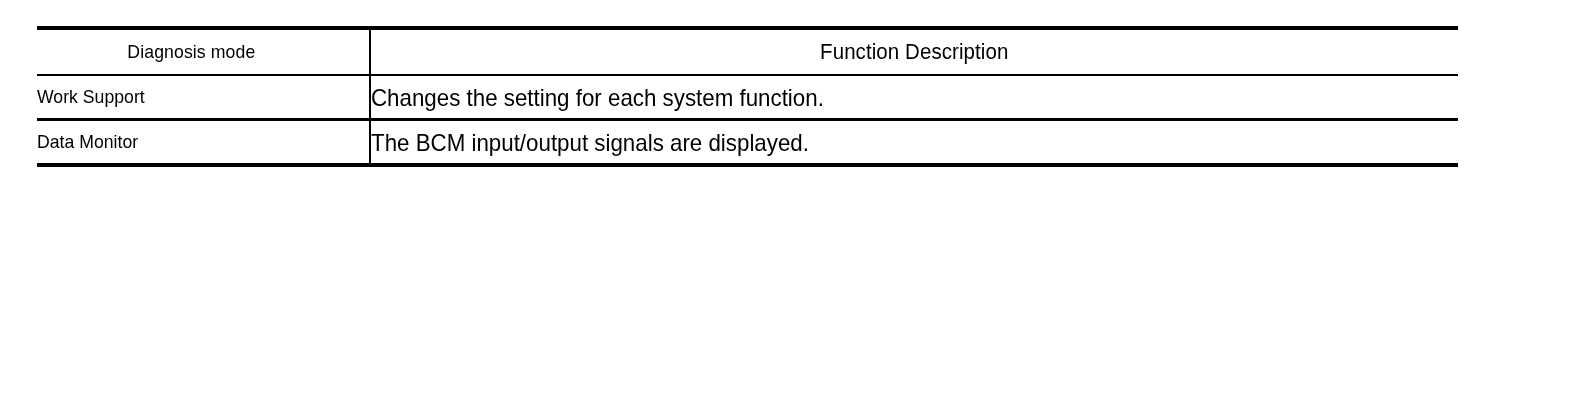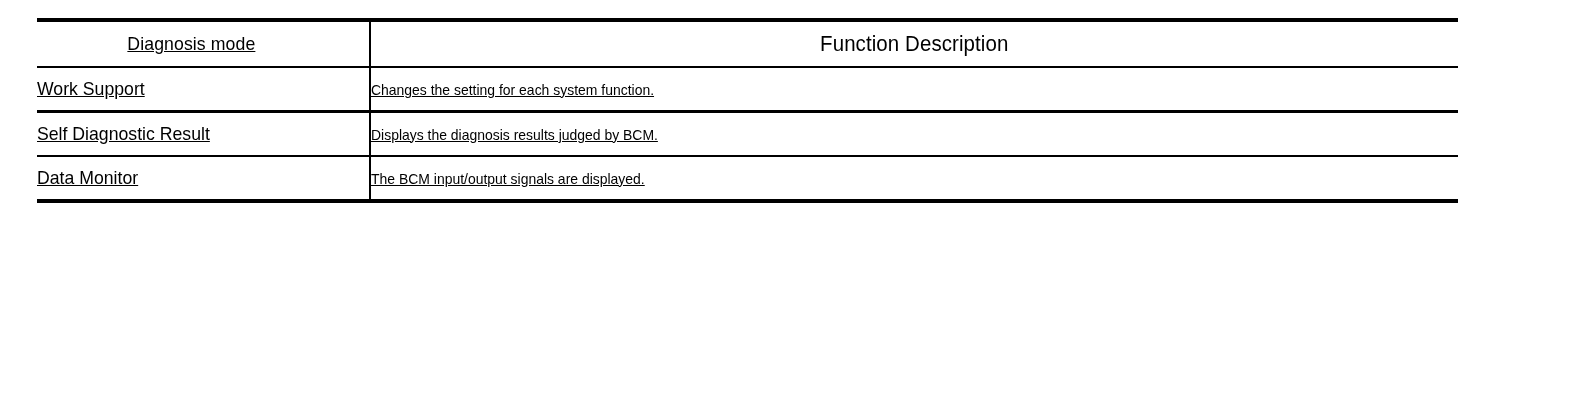--- a/index.html
+++ b/index.html
@@ -20,23 +20,22 @@
     position: relative;
     width: 1584px;
     height: 420px;
     background: #ffffff;
   }
 
   
   .table-wrap {
     position: absolute;
     left: 37px;
-    top: 18px;
+    top: 26px;
     width: 1421px;
-    text-decoration: underline;
   }
 
   table.diag-table {
     width: 1421px;
     border-collapse: collapse;
     table-layout: fixed;
     background: #ffffff;
   }
 
   
@@ -93,21 +92,21 @@
   .cell-mode {
     font-size: 19px;
     font-weight: 400;
     height: 42px;
     padding-left: 22px;
     padding-right: 8px;
     white-space: nowrap;
   }
 
   .cell-desc {
-    font-size: 15px;
+    font-size: 24px;
     font-weight: 400;
     height: 42px;
     padding-left: 16px;
     padding-right: 10px;
   }
 
   
   tr.row-tall .cell-mode,
   tr.row-tall .cell-desc {
     height: 70px;
@@ -149,28 +148,20 @@
 
       <tbody id="table-body">
           <tr class="rule-heavy">
             <td class="cell-mode">
               <span class="txt">Work Support</span>
             </td>
             <td class="cell-desc">
               <span class="line">Changes the setting for each system function.</span>
             </td>
           </tr>
-          <tr>
-            <td class="cell-mode">
-              <span class="txt">Self Diagnostic Result</span>
-            </td>
-            <td class="cell-desc">
-              <span class="line">Displays the diagnosis results judged by BCM.</span>
-            </td>
-          </tr>
           <tr class="rule-heavy">
             <td class="cell-mode">
               <span class="txt">Data Monitor</span>
             </td>
             <td class="cell-desc">
               <span class="line">The BCM input/output signals are displayed.</span>
             </td>
           </tr>
         </tbody>
     </table>

